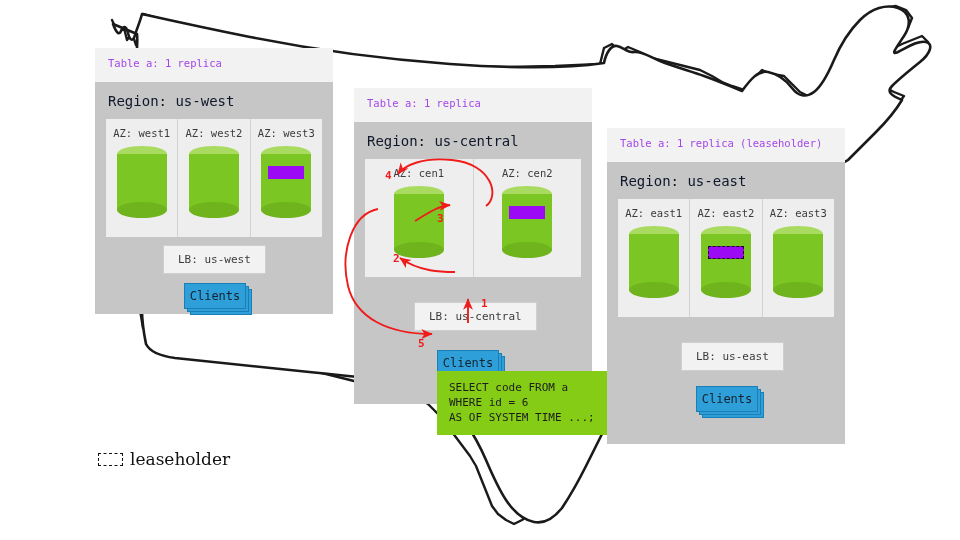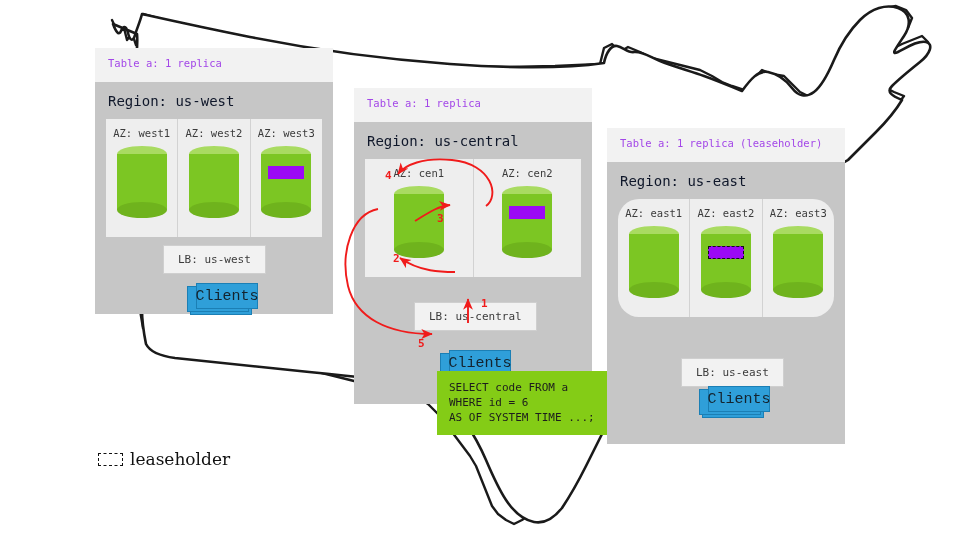--- a/index.html
+++ b/index.html
@@ -59,22 +59,22 @@
     white-space:nowrap;z-index:4;
   }
   
   .clients{position:absolute;z-index:4;}
   .clients .card{
     position:absolute;background:#2f9fd9;border:1.5px solid #1b7fb5;
     box-sizing:border-box;width:62px;height:26px;
   }
   .clients .c3{left:6px;top:6px;}
   .clients .c2{left:3px;top:3px;}
-  .clients .c1{left:12px;top:0;color:#14232e;font-size:15px;
-    display:flex;align-items:center;justify-content:center;font-family:Liberation Mono, monospace;}
+  .clients .c1{left:0;top:0;color:#14232e;font-size:12px;
+    display:flex;align-items:center;justify-content:center;}
 
   
   .sql{
     position:absolute;background:#84cc16;color:#1d1d1d;font-size:11px;
     line-height:15px;padding:9px 12px 10px 12px;white-space:pre;z-index:3;
   }
 
   
   .legend{position:absolute;z-index:5;display:flex;align-items:center;}
   .legend .swatch{
@@ -239,21 +239,21 @@
         <div class="card c2"></div>
         <div class="card c1">Clients</div>
       </div>
     </div>
   </div>
 
   <div class="region" id="r-east" style="left:607px;top:128px;width:238px;">
     <div class="region-head">Table a: 1 replica (leaseholder)</div>
     <div class="region-body" style="height:282px;">
       <div class="region-title">Region: us-east</div>
-      <div class="az-row" style="height:118px;border-radius:21px;">
+      <div class="az-row" style="height:118px;">
         <div class="az">
           <div class="az-label">AZ: east1</div>
           <div class="cyl">
             <div class="top"></div>
             <div class="body"></div>
             <div class="bot"></div>
           </div>
         </div>
         <div class="az">
           <div class="az-label">AZ: east2</div>
@@ -266,21 +266,21 @@
         </div>
         <div class="az">
           <div class="az-label">AZ: east3</div>
           <div class="cyl">
             <div class="top"></div>
             <div class="body"></div>
             <div class="bot"></div>
           </div>
         </div>
       </div>
-      <div class="lb" style="left:74px;top:196px;">LB: us-east</div>
+      <div class="lb" style="left:74px;top:180px;">LB: us-east</div>
       <div class="clients" style="left:89px;top:224px;width:70px;height:34px;">
         <div class="card c3"></div>
         <div class="card c2"></div>
         <div class="card c1">Clients</div>
       </div>
     </div>
   </div>
 
   <div class="sql" style="left:437px;top:371px;width:146px;">SELECT code FROM a
 WHERE id = 6

